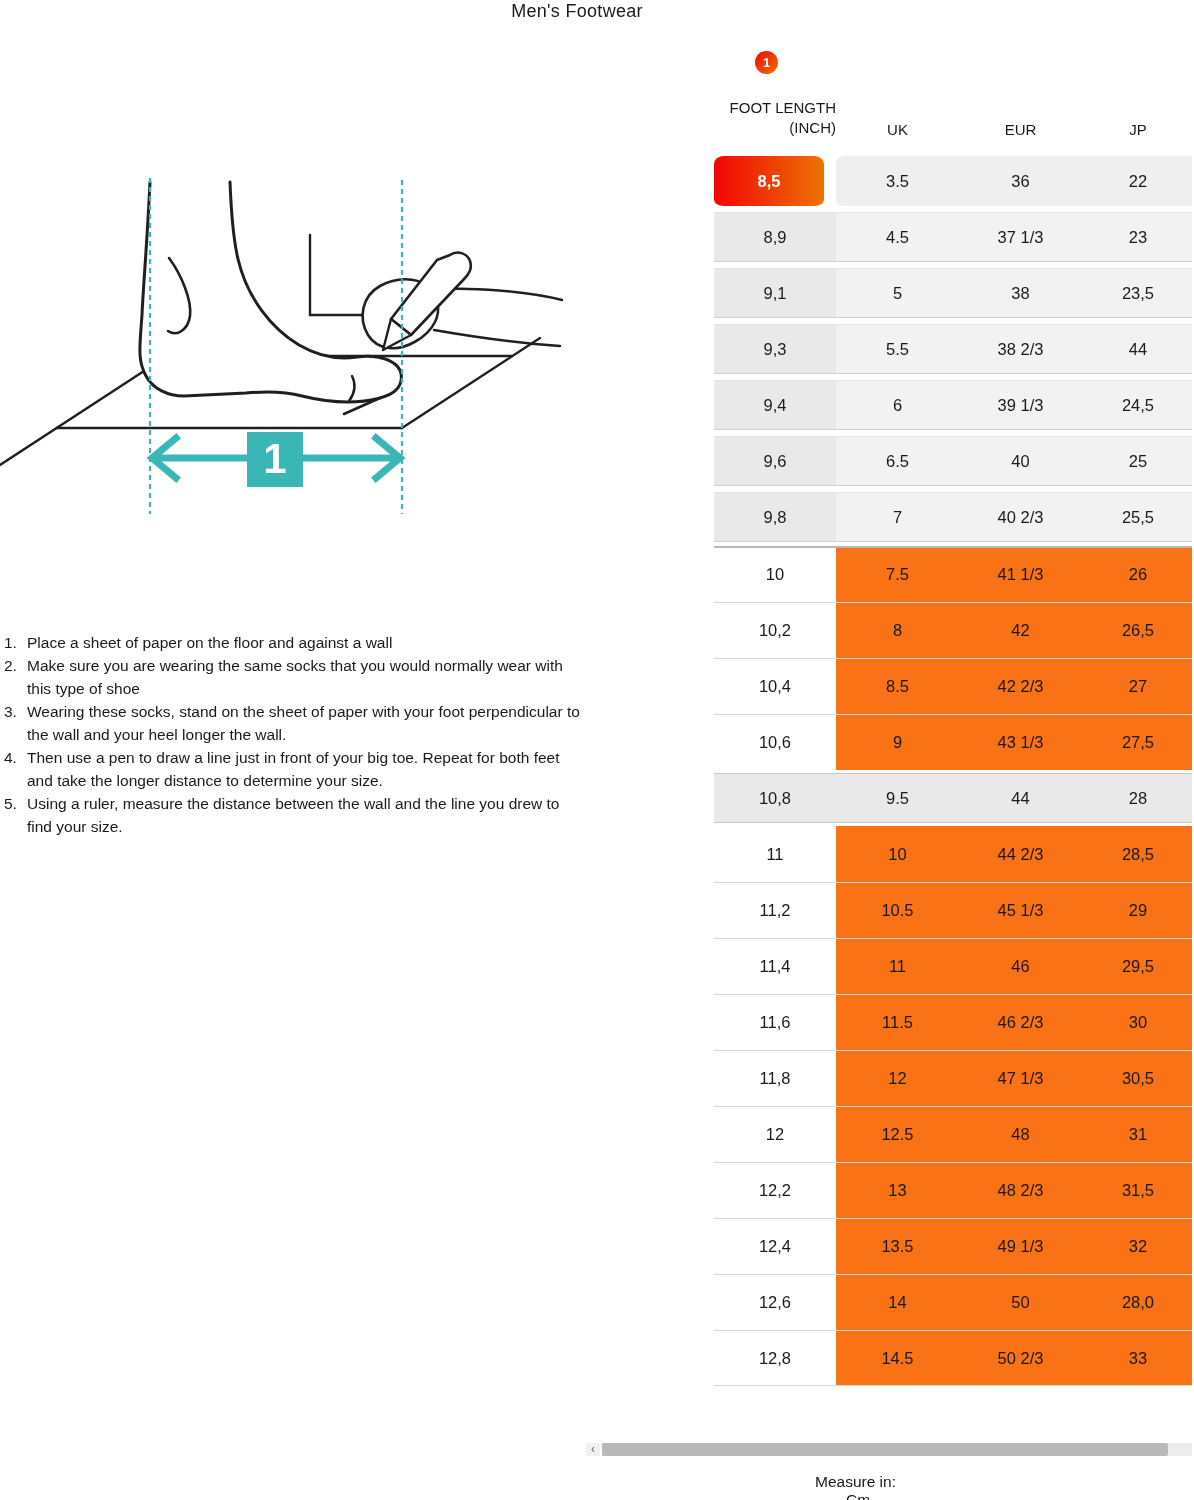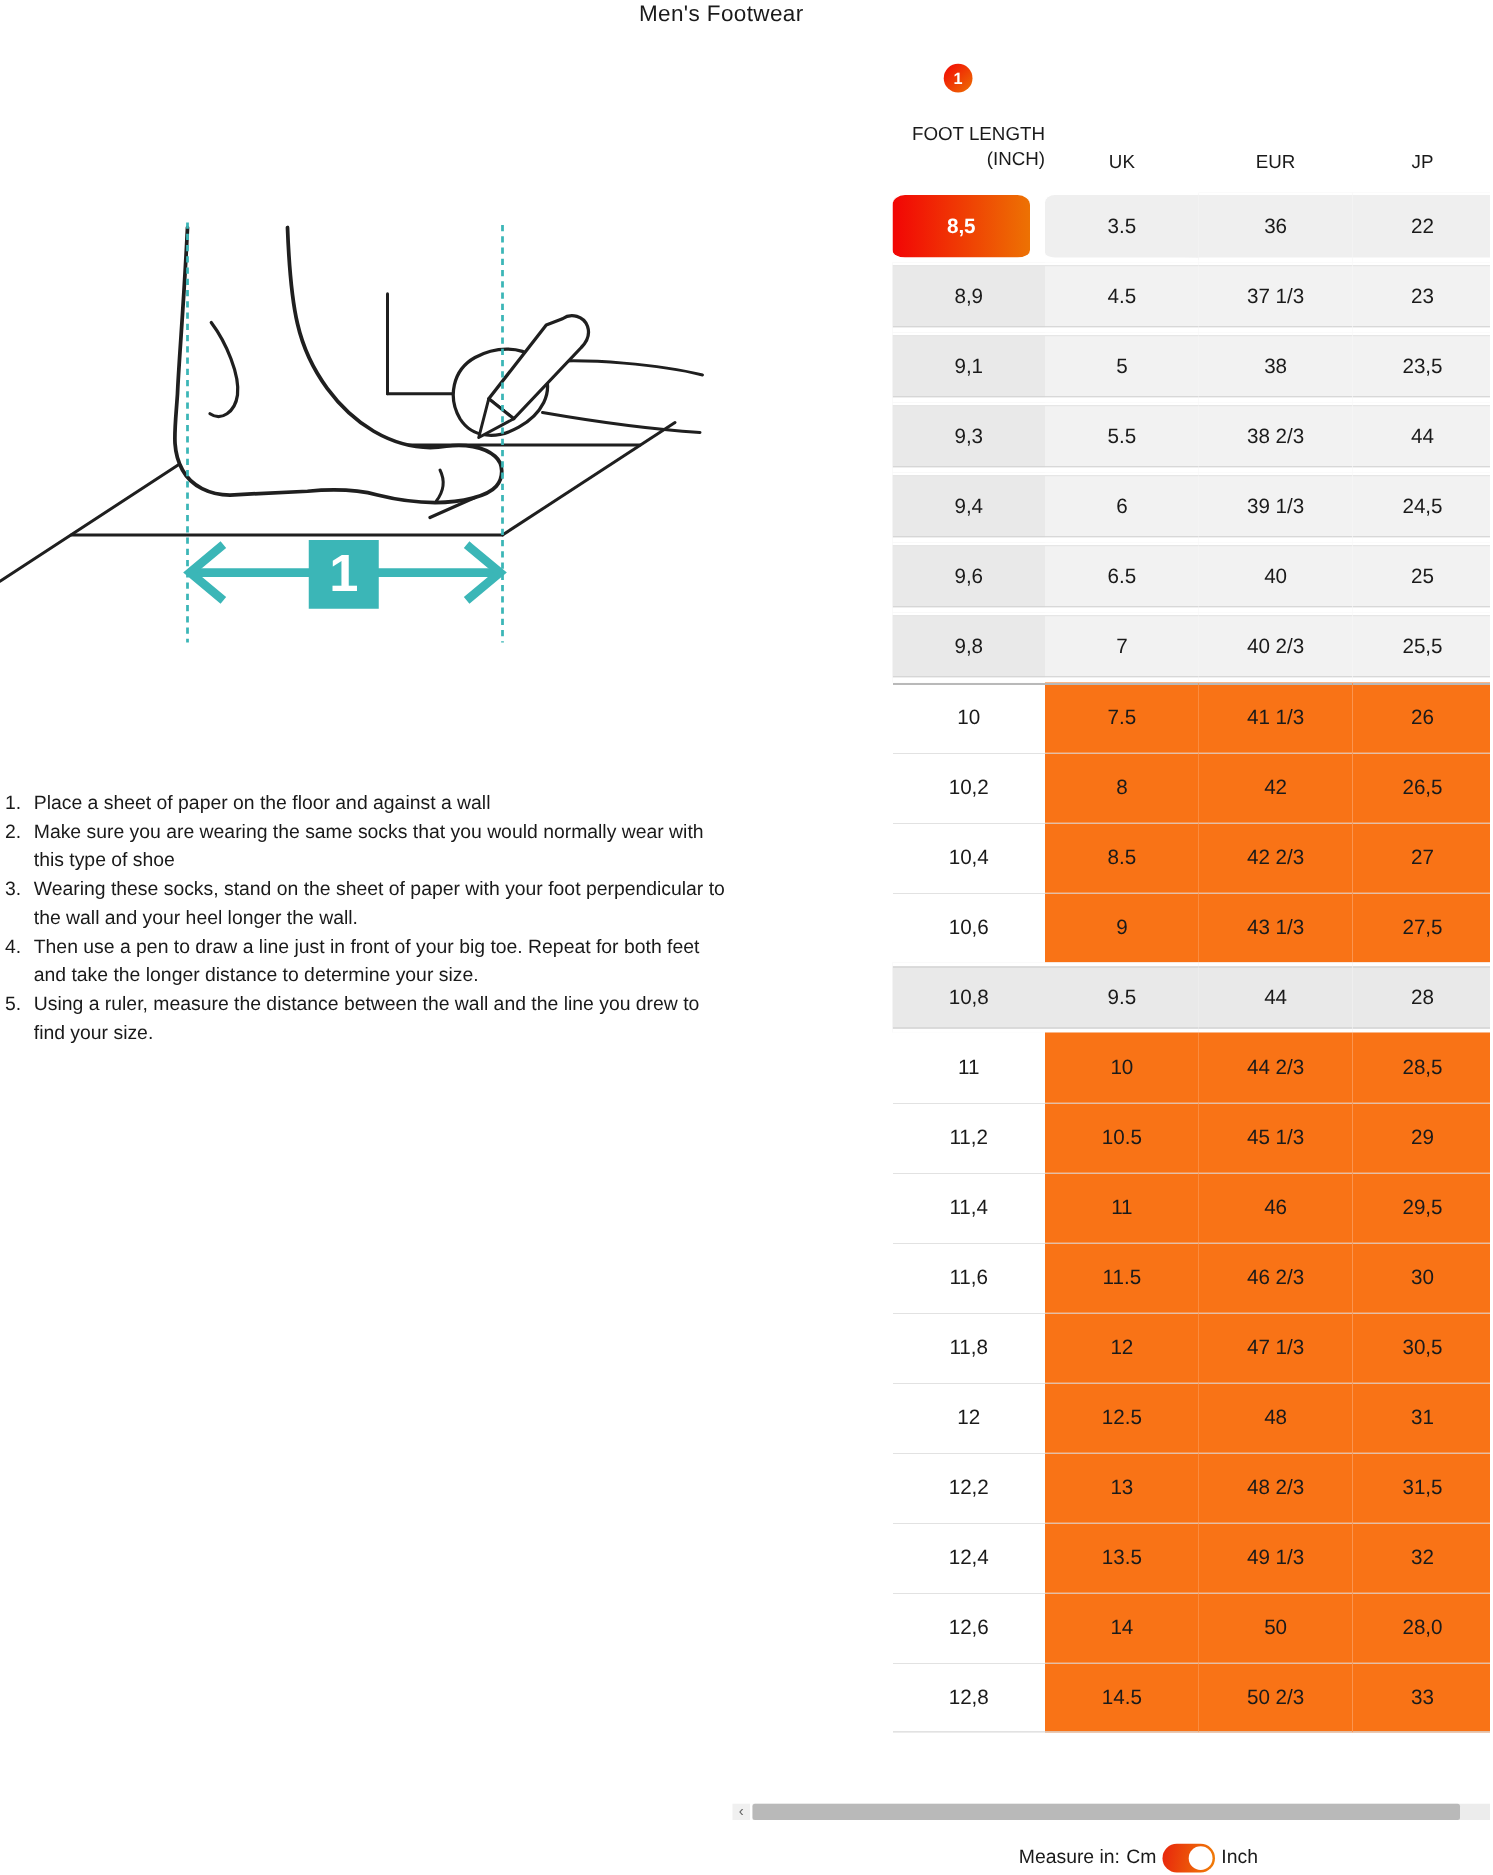--- a/index.html
+++ b/index.html
@@ -45,21 +45,21 @@
   .row.grayfull .cell{background:#e9e9e9;border-top:3px solid #fff;border-bottom:3px solid #fff;
         box-shadow:inset 0 1px 0 #c9c9c9, inset 0 -1px 0 #c9c9c9;}
   
   .scrollbar{position:absolute;left:586px;top:1442px;width:608px;height:15px;}
   .sb-btn{position:absolute;left:0;top:1px;width:14px;height:13px;background:#f0f0f0;
         display:flex;align-items:center;justify-content:center;font-size:12px;color:#666;line-height:13px;}
   .sb-track{position:absolute;left:16px;top:1px;width:592px;height:13px;background:#ececec;}
   .sb-thumb{position:absolute;left:0;top:0;width:566px;height:13px;background:#b9b9b9;border-radius:2px;}
   
   .measure{position:absolute;left:815px;top:1473px;height:26px;display:flex;align-items:center;
-        font-size:15.5px;}
+        font-size:15.5px;flex-direction:column;}
   .measure .lbl{margin-right:5px;}
   .toggle{position:relative;width:42px;height:23px;border-radius:12px;margin:0 5px;
         background:linear-gradient(100deg,#e8250c,#f07e07);cursor:pointer;}
   .knob{position:absolute;right:2px;top:2px;width:19px;height:19px;border-radius:50%;background:#fff;}
 </style>
 </head>
 <body>
 
 <div class="page">
 

